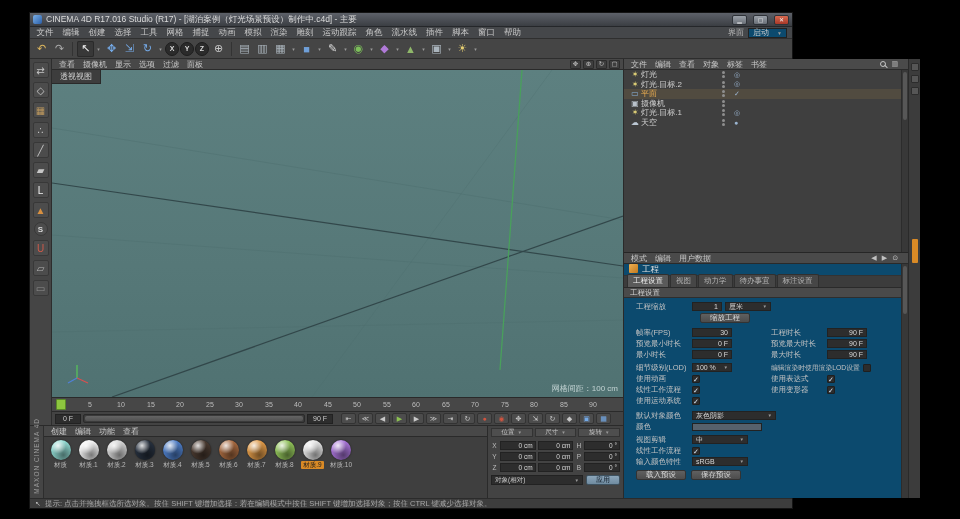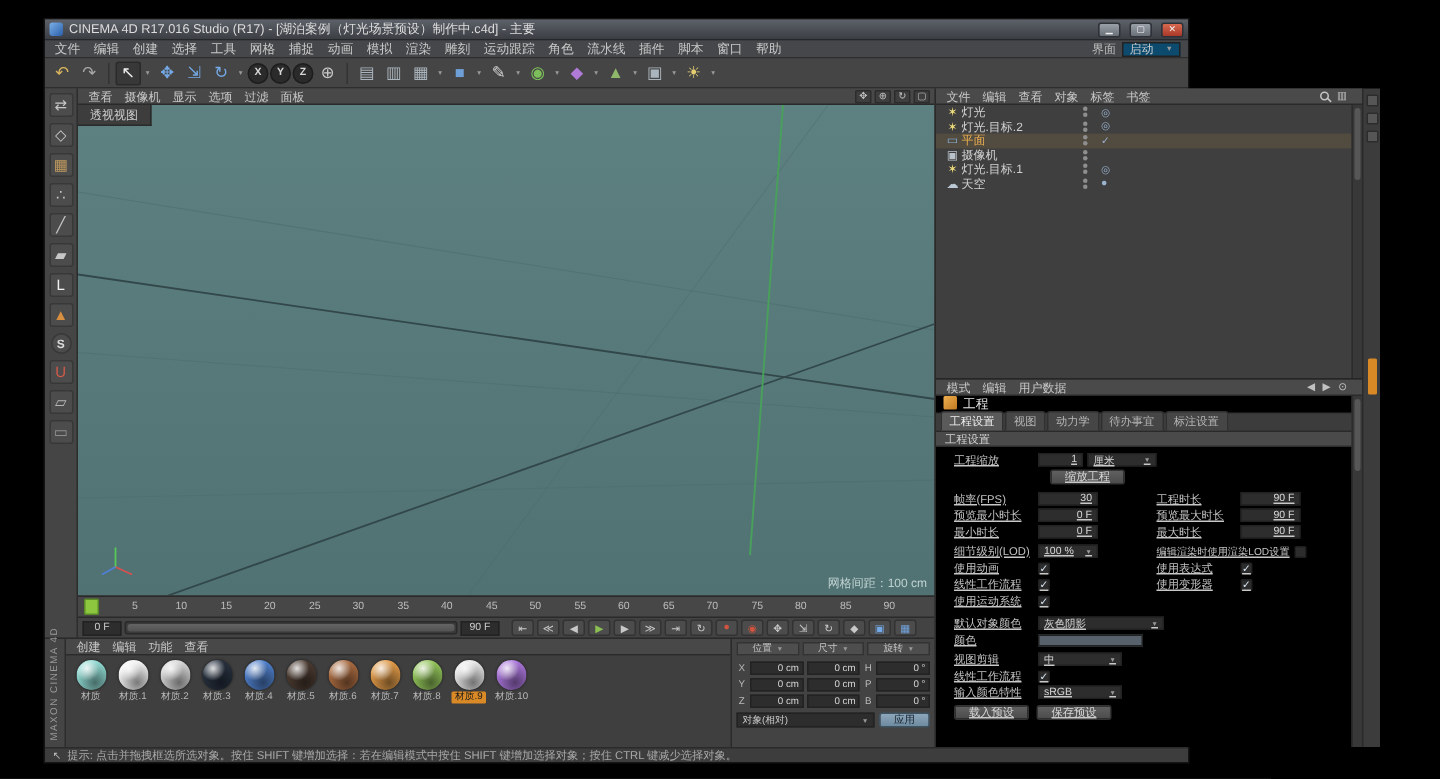--- a/index.html
+++ b/index.html
@@ -99,29 +99,29 @@
   .orow.selected .oname{color:#f0b050;}
   .oicon{width:12px;font-size:8px;text-align:center;flex:0 0 auto;}
   .oname{width:76px;white-space:nowrap;overflow:hidden;}
   .odots{width:12px;display:flex;flex-direction:column;gap:1px;align-items:center;flex:0 0 auto;}
   .odots i{width:3px;height:3px;border-radius:50%;background:#8e8e8e;display:block;}
   .otags{font-size:7px;color:#9ab4d0;letter-spacing:2px;margin-left:5px;}
   .om-scroll,.am-scroll{position:absolute;right:0;top:11px;bottom:0;width:7px;background:#383838;border-left:1px solid #2c2c2c;}
   .om-scroll .thumb,.am-scroll .thumb{position:absolute;top:2px;left:1px;right:1px;height:48px;background:#575757;border-radius:2px;}
 
   
-  .am{position:absolute;left:0;top:194px;width:100%;bottom:0;background:#000000;}
+  .am{position:absolute;left:0;top:194px;width:100%;bottom:0;background:#0c4a6e;}
   .am-object{height:12px;display:flex;align-items:flex-start;gap:4px;padding-left:5px;border-bottom:1px solid #333;}
   .am-objicon{width:9px;height:9px;background:linear-gradient(135deg,#f0b050,#c07820);border-radius:1px;}
   .am-objname{font-size:8.5px;color:#e0e0e0;}
   .am-tabs{height:12px;display:flex;align-items:flex-end;gap:1px;padding:0 3px;background:#3c3c3c;border-bottom:1px solid #2a2a2a;}
   .am-tab{font-size:7.5px;color:#b5b5b5;padding:1px 5px;background:#464646;border:1px solid #303030;border-bottom:none;border-radius:2px 2px 0 0;white-space:nowrap;}
   .am-tab.active{background:#5a5a5a;color:#eee;}
   .am-section{height:10px;background:#4a4a4a;border-bottom:1px solid #2e2e2e;font-size:7.5px;color:#d2d2d2;display:flex;align-items:center;padding-left:6px;}
-  .am-body{padding:3px 10px 0 4px;text-decoration:underline;}
+  .am-body{padding:3px 10px 0 4px;}
   .am-row{display:flex;align-items:center;height:11px;}
   .half{display:flex;align-items:center;width:50%;min-width:0;}
   .am-label{font-size:7.5px;color:#c2c2c2;white-space:nowrap;overflow:hidden;padding-left:8px;}
   .lw{width:64px;flex:0 0 auto;}
   .afield{height:9px;background:#2d2d2d;border:1px solid #222;font-size:7px;color:#d8d8d8;display:flex;align-items:center;justify-content:flex-end;padding:0 3px;flex:0 0 auto;}
   .adrop{justify-content:space-between;}
   .adrop .c{font-size:4.5px;color:#999;margin-left:3px;}
   .w30{width:30px}.w40{width:40px}.w46{width:46px}.w56{width:56px}.w84{width:84px}
   .cb{width:8px;height:8px;background:#2c2c2c;border:1px solid #1f1f1f;border-radius:1px;font-size:7px;line-height:7px;text-align:center;color:#d8e6f4;flex:0 0 auto;}
   .cb.checked::after{content:"✓";}

